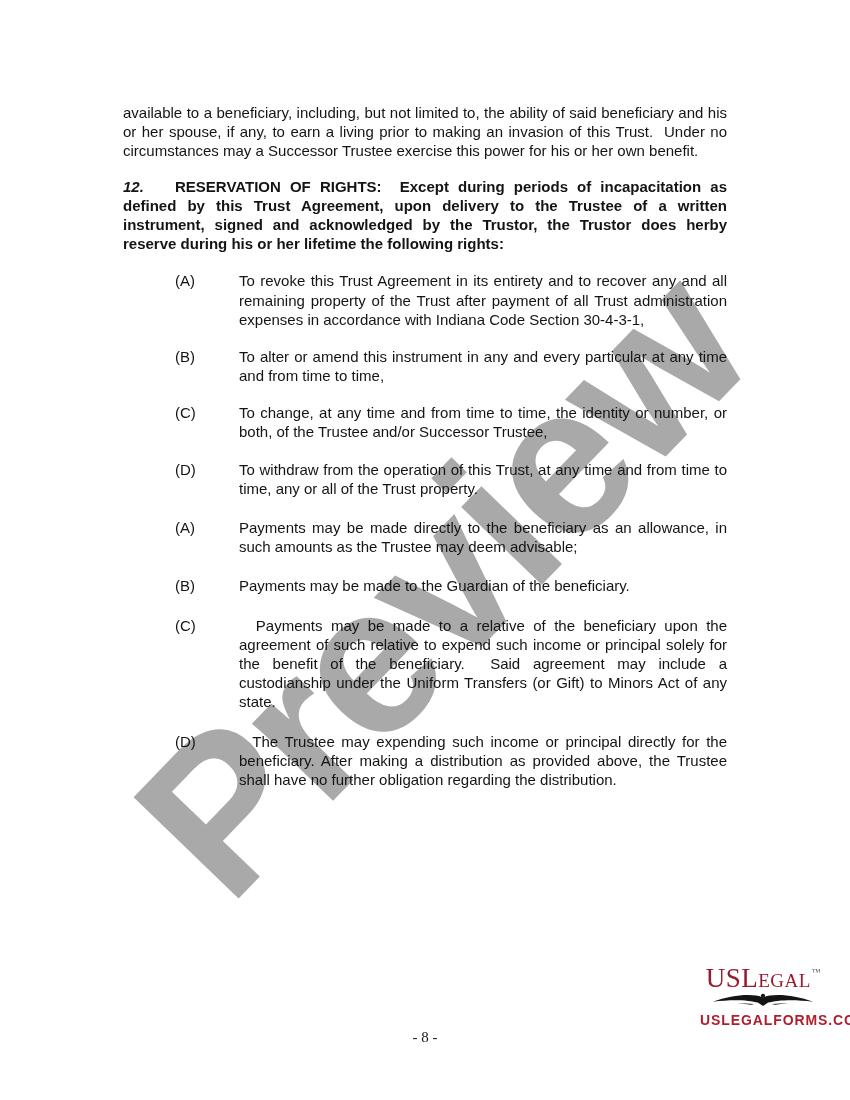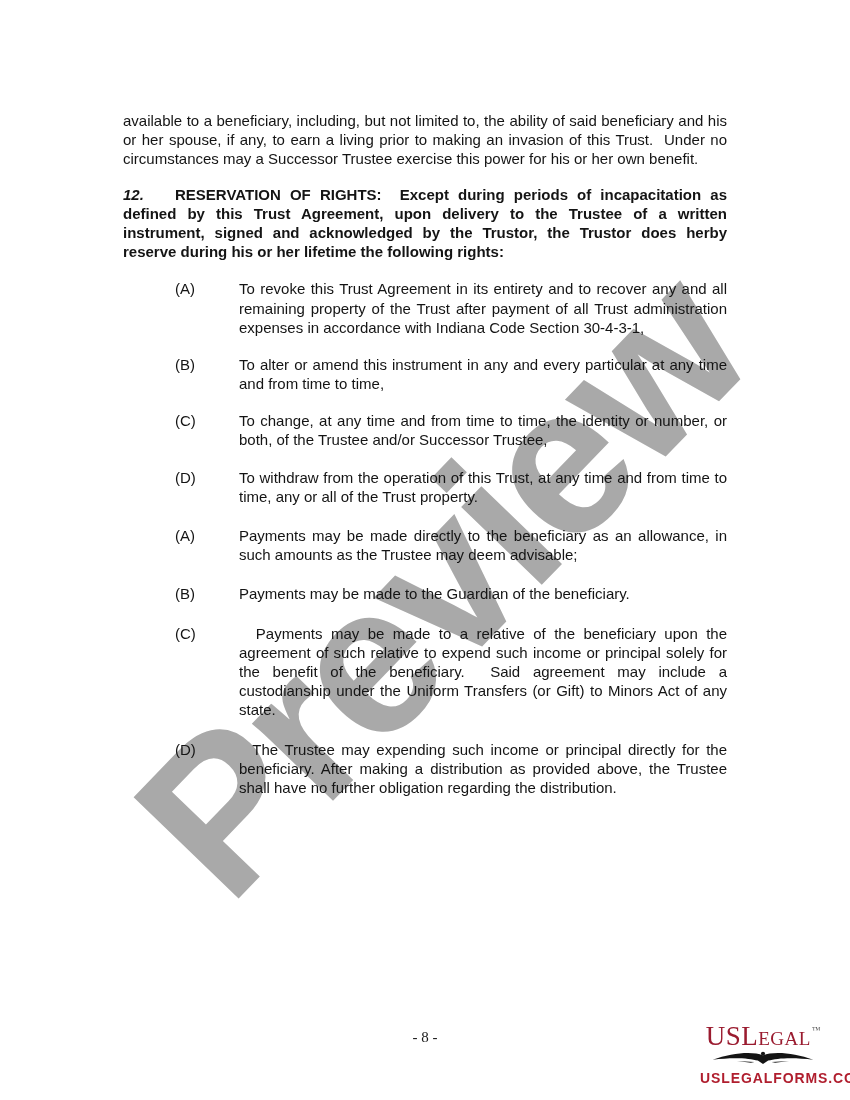--- a/index.html
+++ b/index.html
@@ -35,21 +35,21 @@
   
   .content {
     position: absolute;
     left: 123px;
     top: 103px;
     width: 604px;
     z-index: 1;
     font-size: 15px;
     line-height: 1.28;
   }
-  .para { margin: 8px 0 16px 0; text-align: justify; }
+  .para { margin: 0 0 16px 0; text-align: justify; }
   .bold { font-weight: bold; }
   .num  { display: inline-block; width: 52px; font-weight: bold; font-style: italic; }
   .gap2 { white-space: pre; }
   .item { display: flex; margin: 18px 0 0 52px; }
   .item.s13 { margin-top: 20px; }
   .ilabel { flex: none; width: 52px; }
   .itext  { flex: 1; text-align: justify; margin-left: 12px; }
   .article { text-align: center; font-weight: bold; margin: 30px 0 28px 0; }
   
   .pagenum {
@@ -58,21 +58,21 @@
     top: 1029px;
     text-align: center;
     font-family: "Liberation Serif", serif;
     font-size: 15px;
     color: #1a1a1a;
     z-index: 1;
   }
   .logo {
     position: absolute;
     left: 700px;
-    top: 1023px;
+    top: 965px;
     width: 126px;
     text-align: center;
     z-index: 1;
   }
   .wordmark {
     font-family: "Liberation Serif", serif;
     font-variant: small-caps;
     font-size: 27px;
     line-height: 1;
     color: #9a1b2f;

